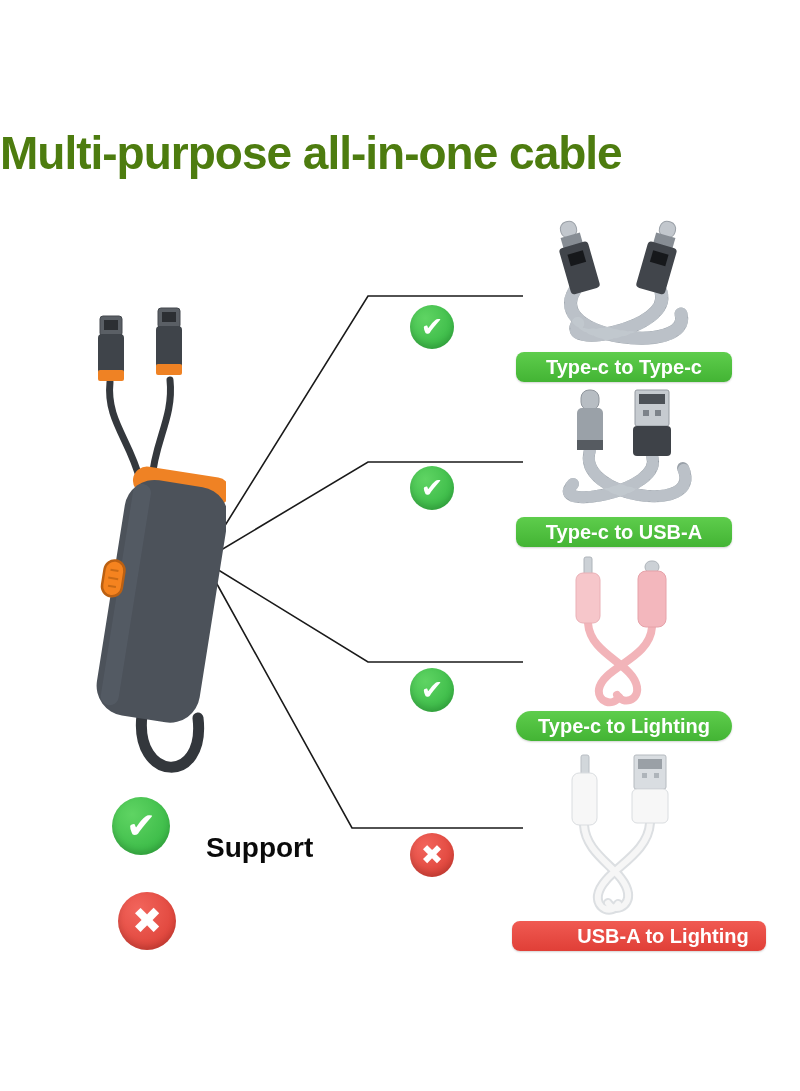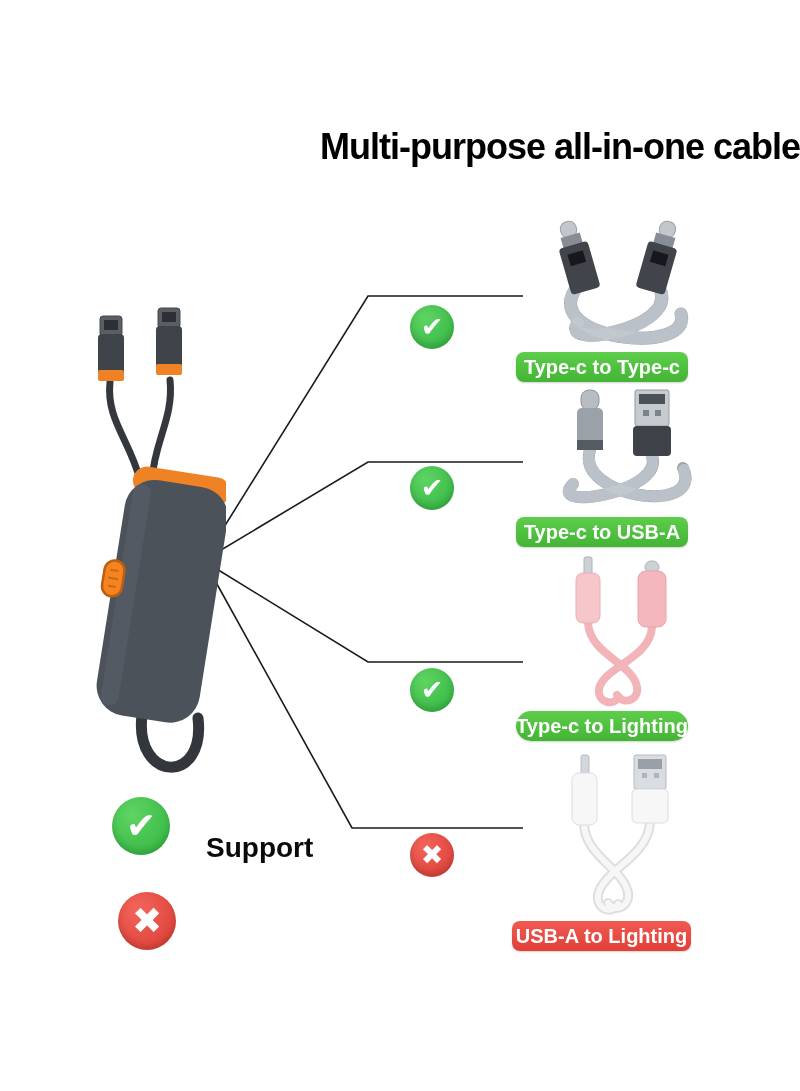--- a/index.html
+++ b/index.html
@@ -2,56 +2,56 @@
 <html><head>
 <meta charset="utf-8">
 <style>
   html,body{margin:0;padding:0;background:#fff;}
   .canvas{
     position:relative;width:800px;height:1091px;margin:0 auto;background:#fff;
     font-family:"Liberation Sans","DejaVu Sans",sans-serif;overflow:hidden;
   }
   .title{
     position:absolute;top:126px;left:0;width:100%;margin:0;
-    text-align:right;font-size:36px;font-weight:800;color:#000000;
+    text-align:left;font-size:46px;font-weight:800;color:#4d7c0f;
     letter-spacing:-1px;
   }
   .lines{position:absolute;left:0;top:0;width:800px;height:1091px;z-index:1;}
   .product{position:absolute;left:46px;top:290px;width:180px;height:490px;z-index:2;}
   .cable{position:absolute;z-index:2;}
   .badge{
     position:absolute;z-index:3;border-radius:50%;display:flex;align-items:center;justify-content:center;
     color:#fff;font-weight:bold;box-shadow:inset 0 -4px 6px rgba(0,0,0,.15);
   }
   .badge-green{background:radial-gradient(circle at 35% 30%, #5fd463, #2fb23e);}
   .badge-red{background:radial-gradient(circle at 35% 30%, #f2655c, #d93a30);}
   .badge-sm{width:44px;height:44px;font-size:27px;}
   .badge-lg{width:58px;height:58px;font-size:36px;}
   .banner{
-    position:absolute;z-index:3;height:30px;line-height:30px;width:172px;
+    position:absolute;z-index:3;height:30px;line-height:30px;width:216px;
     border-radius:8px;color:#fff;font-weight:bold;font-size:20px;text-align:center;
     box-shadow:0 1px 2px rgba(0,0,0,.18);
   }
   .banner-green{background:linear-gradient(#5ecd4c,#43b434);}
   .banner-red{background:linear-gradient(#f05a52,#e03f37);}
   .legend-text{position:absolute;z-index:3;font-size:28px;font-weight:bold;color:#0a0a0a;margin-top:21px;}
 
   
   .pos-check1{left:410px;top:305px;}
   .pos-check2{left:410px;top:466px;}
   .pos-check3{left:410px;top:668px;}
   .pos-check4{left:410px;top:833px;}
   .pos-cable1{left:515px;top:218px;width:205px;height:132px;}
   .pos-cable2{left:515px;top:388px;width:205px;height:126px;}
   .pos-cable3{left:515px;top:555px;width:205px;height:152px;}
   .pos-cable4{left:512px;top:753px;width:205px;height:162px;}
   .pos-banner1{left:516px;top:352px;}
   .pos-banner2{left:516px;top:517px;}
   .pos-banner3{left:516px;top:711px;border-radius:15px;}
-  .pos-banner4{left:512px;top:921px;width:179px;}
+  .pos-banner4{left:512px;top:921px;width:206px;padding-left:48px;}
   .pos-legend-check{left:112px;top:797px;}
   .pos-legend-support{left:206px;top:811px;}
   .pos-legend-x{left:118px;top:892px;}
   .pos-legend-notsupport{left:181px;top:906px;}
 </style>
 </head>
 <body>
 
 <div class="canvas">
 

